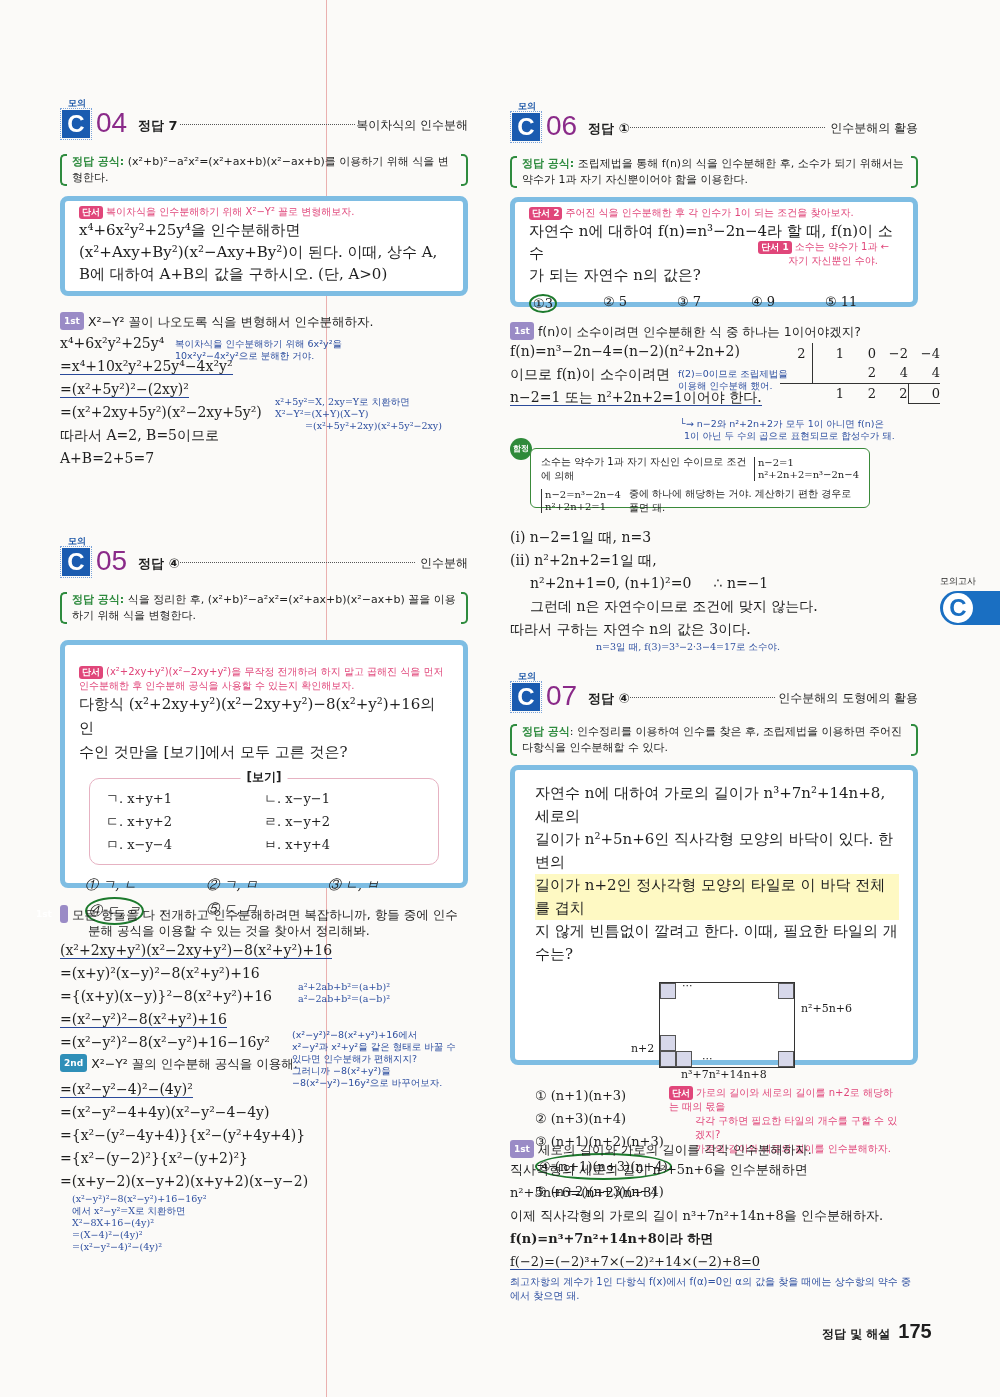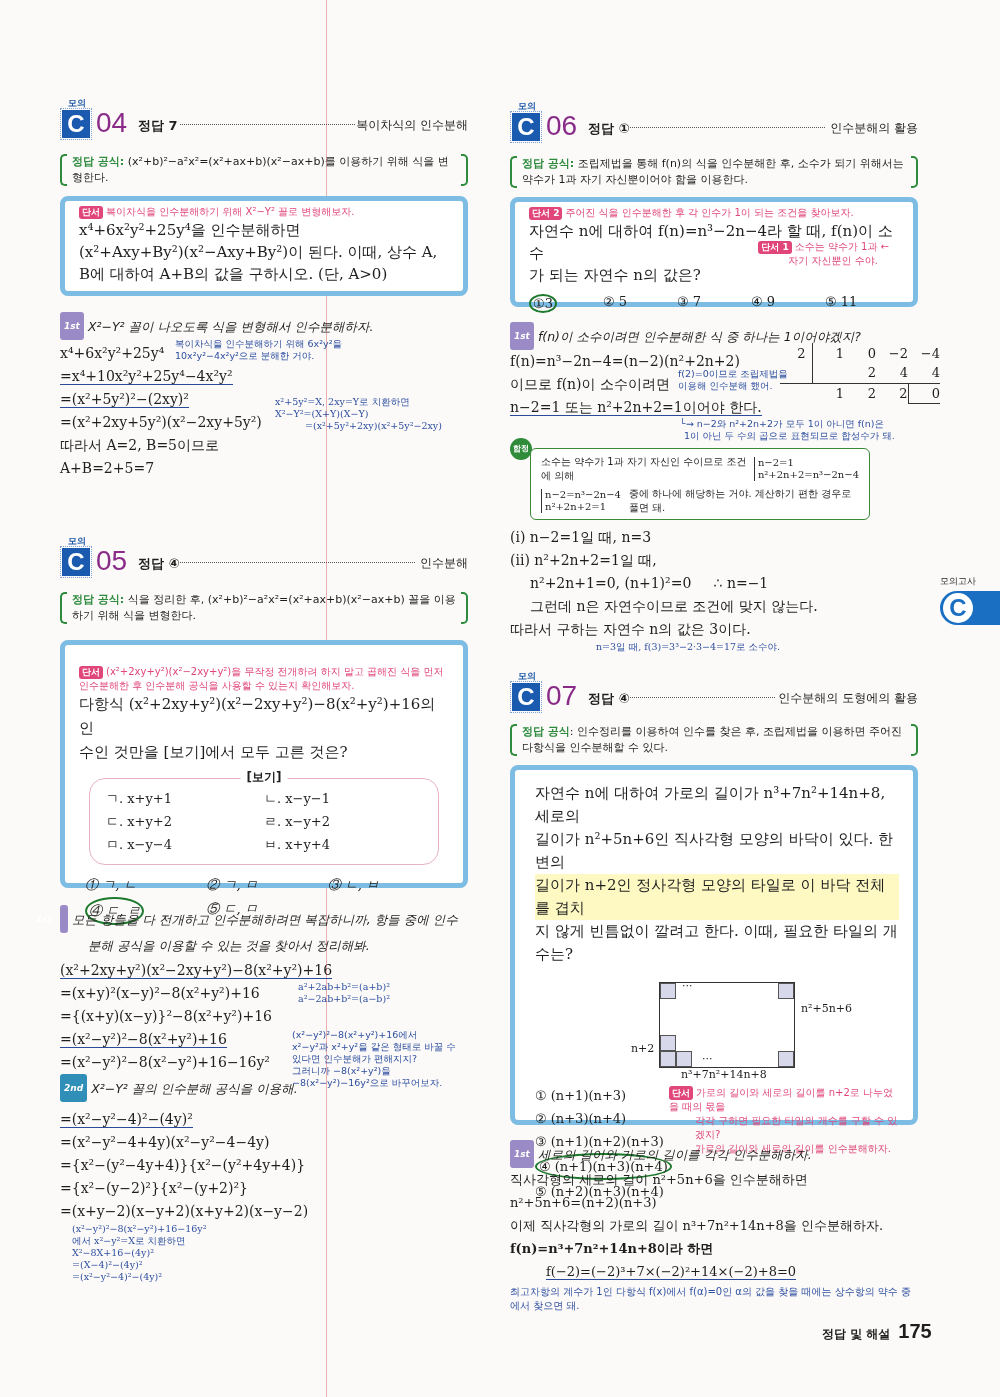--- a/index.html
+++ b/index.html
@@ -26,29 +26,29 @@
   .formula-label { color: #2e8b3e; font-weight: bold; }
 
   .qbox { position: absolute; width: 408px; border: 5px solid #7ebde3; border-radius: 8px; background: #fff; padding: 4px 14px; }
   .hint { color: #e0467a; font-size: 10px; line-height: 13px; }
   .hint-tag { display: inline-block; background: #e0467a; color: #fff; font-size: 9px; padding: 0 3px; border-radius: 3px; font-weight: bold; margin-right: 3px; }
   .qtext { font-size: 15px; line-height: 26px; }
   .hl { background: #fef9c3; }
 
   .step-tag { display: inline-block; background: #9a8bc6; color: #fff; font-size: 9px; font-weight: bold; padding: 1px 4px; border-radius: 3px; margin-right: 4px; vertical-align: 2px; }
   .step-tag.second { background: #2f8fb8; }
-  .step-title { font-size: 12.5px; line-height: 26px; font-style: italic; }
+  .step-title { font-size: 12.5px; line-height: 16px; }
   .eq { font-size: 14px; line-height: 23px; white-space: nowrap; }
   .note { color: #2e4fa0; font-size: 9.5px; line-height: 12px; }
   .ul { border-bottom: 1.5px solid #2a4a9a; }
 
   .choices { display: grid; grid-template-columns: repeat(5, 1fr); font-size: 13px; margin-top: 8px; }
   .circle-mark { display: inline-block; border: 2px solid #1d7a2d; border-radius: 50%; padding: 0 2px; }
 
-  .bogi { position: relative; border: 1px solid #e6b2c2; border-radius: 16px; margin: 14px 10px 8px 10px; padding: 8px 16px; }
+  .bogi { position: relative; border: 1px solid #e6b2c2; border-radius: 10px; margin: 14px 10px 8px 10px; padding: 8px 16px; }
   .bogi-title { position: absolute; top: -10px; left: 50%; transform: translateX(-50%); background: #fff; padding: 0 6px; font-size: 12px; font-weight: bold; }
   .bogi-grid { display: grid; grid-template-columns: repeat(2, 1fr); font-size: 13px; line-height: 23px; }
   .choice-grid3 { display: grid; grid-template-columns: repeat(3, 1fr); font-size: 13px; line-height: 24px; padding-left: 6px; font-style: italic; }
 
   .tab-side { position: absolute; left: 940px; top: 575px; width: 60px; }
   .tab-label { font-size: 9px; text-align: left; }
   .tab-bar { margin-top: 3px; height: 34px; background: #1a6fc2; border-radius: 17px 0 0 17px; position: relative; }
   .tab-c { position: absolute; left: 3px; top: 2px; width: 30px; height: 30px; border-radius: 50%; background: #fff; color: #1a6fc2; font-weight: bold; font-size: 24px; line-height: 30px; text-align: center; font-family: "Liberation Sans", sans-serif; }
 
   .synth { position: absolute; font-size: 13px; }
@@ -245,21 +245,21 @@
           <td></td>
           <td>1</td>
           <td>2</td>
           <td>2</td>
           <td style="border-left:1px solid #333; border-bottom:1px solid #333;">0</td>
         </tr>
   </tbody>
     </table>
 </div>
 <div class="tip-pin" style="left:510px; top:438px;">함정</div>
-<div class="tip-box" style="left:530px; top:448px; width:340px; height:72px;">
+<div class="tip-box" style="left:530px; top:448px; width:340px; height:60px;">
   <div style="display:flex; align-items:center; gap:6px;">
     <span>소수는 약수가 1과 자기 자신인 수이므로 조건에 의해</span>
     <span class="serif" style="border-left:1.5px solid #333; padding-left:3px; line-height:12px;"><span>n−2=1</span><br><span>n²+2n+2=n³−2n−4</span></span>
   </div>
   <div style="display:flex; align-items:center; gap:8px; margin-top:4px;">
     <span class="serif" style="border-left:1.5px solid #333; padding-left:3px; line-height:12px;"><span>n−2=n³−2n−4</span><br><span>n²+2n+2=1</span></span>
     <span>중에 하나에 해당하는 거야. 계산하기 편한 경우로 풀면 돼.</span>
   </div>
 </div>
 <div class="col col-right" style="top:526px;">
@@ -282,21 +282,21 @@
   <span class="moi">모의</span>
   <span class="c-badge">C</span>
   <span class="pnum">07</span>
   <span class="answer">정답 ④</span>
   <span class="leader" style="width:145px;"></span>
   <span class="topic">인수분해의 도형에의 활용</span>
 </div>
 <div class="formula-box" style="left:510px; top:722px;">
   <span class="formula-label">정답 공식</span><span>: 인수정리를 이용하여 인수를 찾은 후, 조립제법을 이용하면 주어진 다항식을 인수분해할 수 있다.</span>
 </div>
-<div class="qbox" style="left:510px; top:765px; height:360px;">
+<div class="qbox" style="left:510px; top:765px; height:300px;">
   <div class="qtext serif" style="line-height:23px; margin-top:8px; padding-left:6px;">
     <div>자연수 n에 대하여 가로의 길이가 n³+7n²+14n+8, 세로의</div>
     <div>길이가 n²+5n+6인 직사각형 모양의 바닥이 있다. 한 변의</div>
     <div class="hl">길이가 n+2인 정사각형 모양의 타일로 이 바닥 전체를 겹치</div>
     <div>지 않게 빈틈없이 깔려고 한다. 이때, 필요한 타일의 개수는?</div>
   </div>
   <div class="figure">
     <div class="rect">
       <div class="tile" style="left:0; top:0;"></div>
       <div class="tile" style="right:0; top:0;"></div>
@@ -313,31 +313,31 @@
   </div>
   <div style="position:relative;">
     <div class="serif" style="font-size:13px; line-height:23px; padding-left:6px;">
       <div>① (n+1)(n+3)</div>
       <div>② (n+3)(n+4)</div>
       <div>③ (n+1)(n+2)(n+3)</div>
       <div><span class="circle-mark">④ (n+1)(n+3)(n+4)</span></div>
       <div>⑤ (n+2)(n+3)(n+4)</div>
     </div>
     <div class="hint" style="position:absolute; left:140px; top:2px; line-height:14px;">
-      <div><span class="hint-tag">단서</span><span>가로의 길이와 세로의 길이를 n+2로 나누었을 때의 몫을</span></div>
+      <div><span class="hint-tag">단서</span><span>가로의 길이와 세로의 길이를 n+2로 해당하는 때의 몫을</span></div>
       <div style="padding-left:26px;">각각 구하면 필요한 타일의 개수를 구할 수 있겠지?</div>
       <div style="padding-left:26px;">가로의 길이와 세로의 길이를 인수분해하자.</div>
     </div>
   </div>
 </div>
 <div class="col col-right" style="top:1140px;">
   <div class="step-title"><span class="step-tag">1st</span><span>세로의 길이와 가로의 길이를 각각 인수분해하자.</span></div>
   <div class="eq serif" style="font-size:13px;">직사각형의 세로의 길이 n²+5n+6을 인수분해하면</div>
   <div class="eq serif" style="font-size:13px;">n²+5n+6=(n+2)(n+3)</div>
   <div class="eq serif" style="font-size:13px;">이제 직사각형의 가로의 길이 n³+7n²+14n+8을 인수분해하자.</div>
   <div class="eq serif" style="font-size:13px;font-weight:bold;">f(n)=n³+7n²+14n+8이라 하면</div>
-  <div class="eq serif" style="font-size:13px;margin-left:36px;"><span class="ul">f(−2)=(−2)³+7×(−2)²+14×(−2)+8=0</span></div>
+  <div class="eq serif" style="font-size:13px;"><span class="ul">f(−2)=(−2)³+7×(−2)²+14×(−2)+8=0</span></div>
   <div class="note" style="font-size:10px; line-height:14px; margin-top:2px;">최고차항의 계수가 1인 다항식 f(x)에서 f(α)=0인 α의 값을 찾을 때에는 상수항의 약수 중에서 찾으면 돼.</div>
 </div>
 
 <div class="footer">
   <span>정답 및 해설</span><span class="pg">175</span>
 </div>
 
 </body></html>

